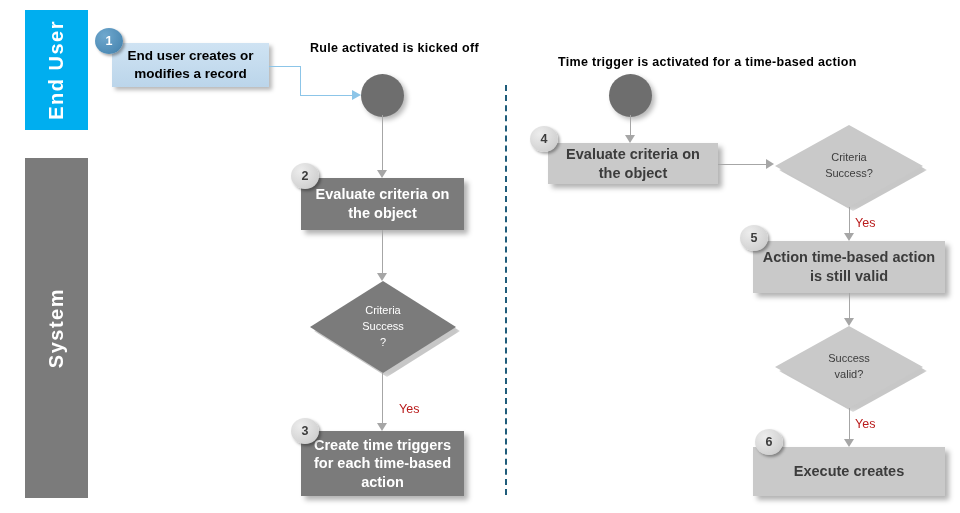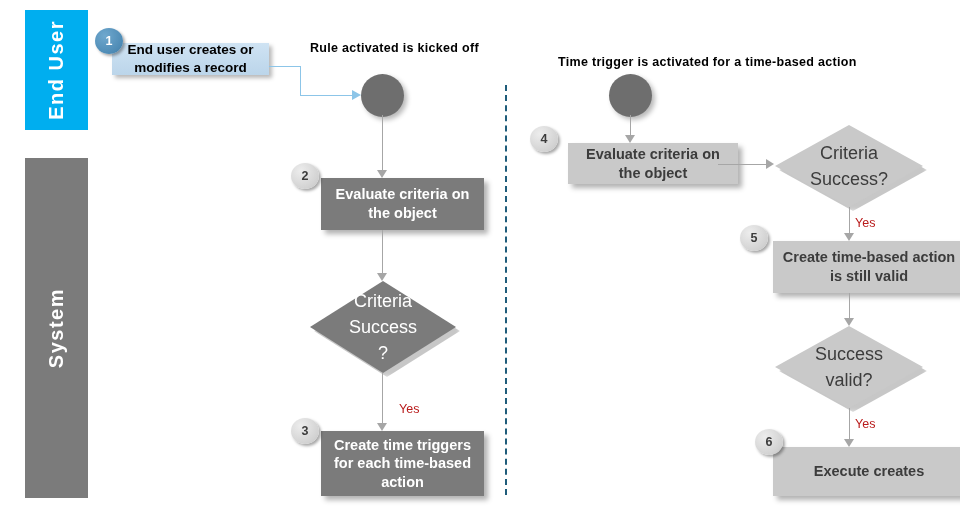--- a/index.html
+++ b/index.html
@@ -84,21 +84,20 @@
     position: absolute;
     display: flex;
     align-items: center;
     justify-content: center;
     text-align: center;
     font-weight: bold;
     line-height: 1.28;
     box-shadow: 4px 4px 5px rgba(0,0,0,0.30);
     padding: 4px 8px;
     box-sizing: border-box;
-    margin-left: 20px;
   }
   .box-dark {
     background: #7B7B7B;
     color: #ffffff;
     font-size: 14.5px;
   }
   .box-light {
     background: #C9C9C9;
     color: #3C3C3C;
     font-size: 14.5px;
@@ -106,21 +105,21 @@
 
   #box-2 { left: 301px; top: 178px; width: 163px; height: 52px; }
   #box-3 { left: 301px; top: 431px; width: 163px; height: 65px; }
   #box-4 { left: 548px; top: 143px; width: 170px; height: 41px; }
   #box-5 { left: 753px; top: 241px; width: 192px; height: 52px; }
   #box-6 { left: 753px; top: 447px; width: 192px; height: 49px; }
 
   
   #callout-1 {
     position: absolute;
-    left: 112px; top: 43px; width: 157px; height: 32px;
+    left: 112px; top: 43px; width: 157px; height: 44px;
     background: linear-gradient(180deg, #CFE3F3 0%, #BBD5EA 100%);
     color: #000000;
     font-size: 13.5px;
     font-weight: bold;
     display: flex;
     align-items: center;
     justify-content: center;
     text-align: center;
     line-height: 1.3;
     box-shadow: 3px 3px 4px rgba(0,0,0,0.28);
@@ -148,21 +147,21 @@
   }
   .diamond-text {
     position: absolute;
     left: 0; top: 0;
     width: 100%; height: 100%;
     display: flex;
     flex-direction: column;
     align-items: center;
     justify-content: center;
     text-align: center;
-    font-size: 18px;
+    font-size: 11px;
     line-height: 1.45;
     white-space: pre-line;
   }
   .diamond-dark .diamond-shape { background: #7B7B7B; }
   .diamond-dark .diamond-text  { color: #ffffff; }
   .diamond-light .diamond-shape { background: #C9C9C9; }
   .diamond-light .diamond-text  { color: #3C3C3C; }
 
   #diamond-left   { left: 310px; top: 281px; width: 146px; height: 92px; }
   #diamond-right1 { left: 775px; top: 125px; width: 148px; height: 82px; }
@@ -318,21 +317,21 @@
     <div class="diamond-shadow"></div>
     <div class="diamond-shape"></div>
     <div class="diamond-text">Criteria
 Success?</div>
   </div>
 
   <div class="vline" style="left:849px; top:207px; height:26px;"></div>
   <div class="arrowhead-down" style="left:844px; top:233px;"></div>
   <div class="edge-label" id="yes-right-1">Yes</div>
 
-  <div class="box box-light" id="box-5">Create time-based action is still valid</div>
+  <div class="box box-light" id="box-5">Action time-based action is still valid</div>
   <div class="badge badge-gray" id="badge-5">5</div>
 
   <div class="vline" style="left:849px; top:293px; height:25px;"></div>
   <div class="arrowhead-down" style="left:844px; top:318px;"></div>
 
   <div class="diamond-wrap diamond-light" id="diamond-right2">
     <div class="diamond-shadow"></div>
     <div class="diamond-shape"></div>
     <div class="diamond-text">Success
 valid?</div>

